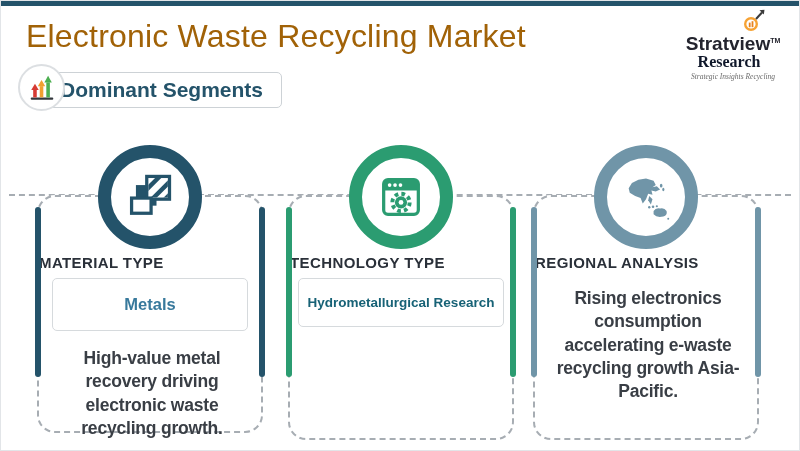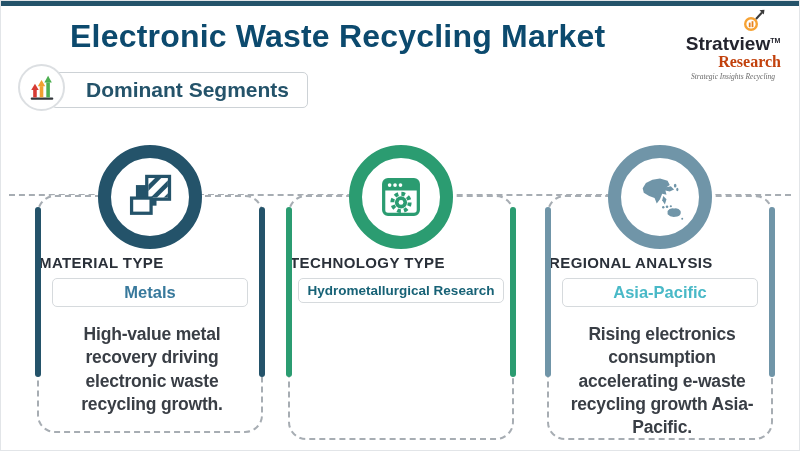--- a/index.html
+++ b/index.html
@@ -6,76 +6,76 @@
   html,body { background:#fff; }
   body { font-family:"Liberation Sans", sans-serif; }
   .page {
     position:relative; width:800px; height:451px; background:#ffffff;
     border:1px solid #e2e5e8; overflow:hidden;
   }
   .top-strip { position:absolute; top:0; left:0; width:100%; height:5px; background:#24536a; }
 
   .page-title {
     position:absolute; top:17px; left:25px;
-    font-size:32px; font-weight:bold; color:#0c4a6e; letter-spacing:0.2px;margin-left:44px;
+    font-size:32px; font-weight:normal; color:#a16207; letter-spacing:0.2px;
   }
 
   
   .logo { position:absolute; top:8px; right:10px; width:112px; text-align:center; }
   .logo-mag { position:absolute; top:0px; right:22px; }
   .logo-name { font-family:Liberation Sans, sans-serif; font-size:19px; font-weight:bold; color:#23242e; margin-top:24px; }
   .logo-name sup { font-size:7px; vertical-align:super; }
-  .logo-sub { font-family:"Liberation Serif", serif; font-size:16px; font-weight:bold; color:#c2410c; text-align:right; padding-right:8px; margin-top:-2px; }
+  .logo-sub { font-family:"Liberation Serif", serif; font-size:16px; font-weight:bold; color:#0f172a; text-align:center; padding-right:8px; margin-top:-2px; }
   .logo-tagline { font-family:"Liberation Serif", serif; font-style:italic; font-size:7.5px; color:#6b6b6b; margin-top:1px; }
 
   
   .badge-pill {
-    position:absolute; top:71px; left:50px; height:36px;
+    position:absolute; top:71px; left:40px; height:36px;
     border:1.5px solid #cdd2d6; border-radius:5px; background:#fff;
-    display:flex; align-items:center; padding:0 18px 0 34px;
+    display:flex; align-items:center; padding:0 18px 0 18px;
     font-size:21px; font-weight:bold; color:#24536a;
   }
   .badge-circle {
     position:absolute; top:63px; left:17px; width:47px; height:47px;
     border-radius:50%; background:#fff; border:2px solid #dcdfe2;
     display:flex; align-items:center; justify-content:center; z-index:2;
   }
 
   
   .connector { position:absolute; top:193px; left:8px; right:8px; border-top:2px dashed #a7adb3; z-index:0; }
 
   
   .card {
     position:absolute; top:194px; width:226px; background:#fff;
     border:2px dashed #a7adb3; border-radius:18px; z-index:1;
   }
   .card-1 { left:36px;  height:238px; }
   .card-2 { left:287px; height:245px; }
-  .card-3 { left:546px; height:245px; }
+  .card-3 { left:532px; height:245px; }
   .side-bar { position:absolute; width:6px; height:170px; top:10px; border-radius:3px; z-index:3; }
   .side-bar.left  { left:-4px; }
   .side-bar.right { right:-4px; }
   .teal-bg { background:#24536a; }  .green-bg { background:#2b9c71; }  .blue-bg { background:#7095a8; }
 
   .card-circle {
     position:absolute; top:-52px; left:50%; transform:translateX(-50%);
     width:104px; height:104px; border-radius:50%; background:#fff;
     display:flex; align-items:center; justify-content:center; z-index:2;
   }
   .teal-ring { border:13px solid #24536a; }
   .green-ring { border:13px solid #2b9c71; }
   .blue-ring { border:13px solid #7095a8; }
 
   .card-body { padding-top:57px; }
   .card-category {
     text-align:left; font-size:15px; font-weight:800; color:#2a3039; letter-spacing:0.4px;
   }
   .value-box {
     margin:7px 13px 0; border:1.5px solid #d6dadd; border-radius:5px;
-    padding:4px 2px; text-align:center; font-weight:bold; background:#fff;
+    padding:16px 2px; text-align:center; font-weight:bold; background:#fff;
   }
   .card-2 .value-box { margin:7px 8px 0; }
   .value-metals { font-size:16.5px; color:#38799c; }
   .value-hydro  { font-size:13.5px; color:#176276; white-space:nowrap; }
   .value-asia   { font-size:16.5px; color:#49b9c7; }
   .card-desc {
     margin:16px 14px 0 18px; font-size:17.5px; font-weight:bold; color:#393e45;
     line-height:1.33; letter-spacing:-0.2px; text-align:center;
   }
 </style>
@@ -179,17 +179,16 @@
         <ellipse cx="40" cy="17" rx="1" ry="1.6"></ellipse>
         <circle cx="27" cy="33.5" r="1.1"></circle>
         <circle cx="30.5" cy="33" r="1.2"></circle>
         <circle cx="34" cy="32.5" r="1"></circle>
         <path d="M31 37 Q33 33.5 37 34.5 Q41 33.5 43 37 Q44 41 40 42 Q34 43.5 31 40 Z"></path>
         <circle cx="44.5" cy="44" r="0.9"></circle>
       </svg>
     </div>
     <div class="card-body">
       <div class="card-category">REGIONAL ANALYSIS</div>
-      <div class="value-box value-asia">Asia-Pacific</div>
       <div class="card-desc">Rising electronics consumption accelerating e-waste recycling growth Asia-Pacific.</div>
     </div>
   </div>
 </div>
 
 </body></html>

